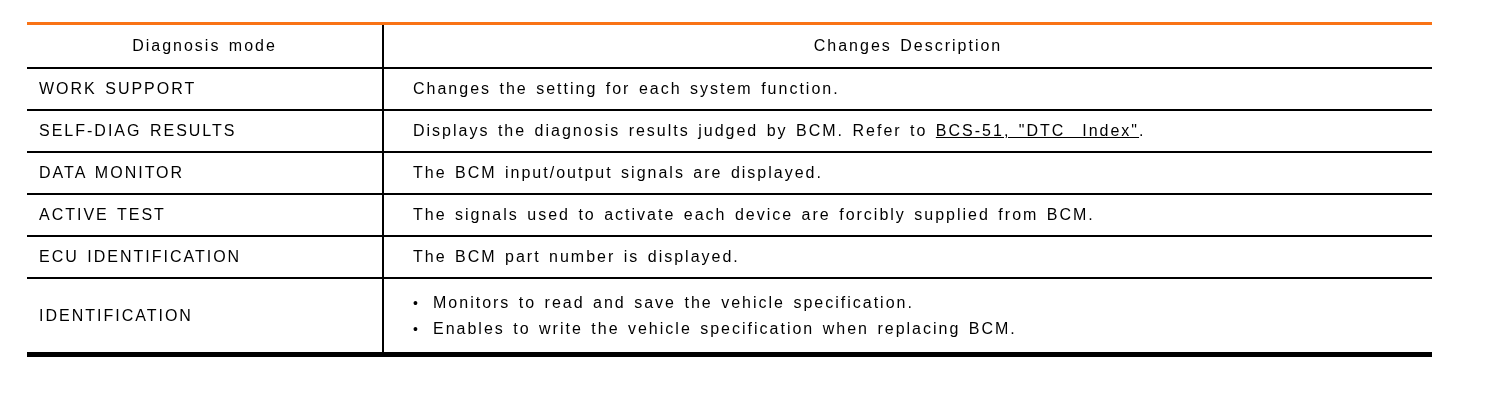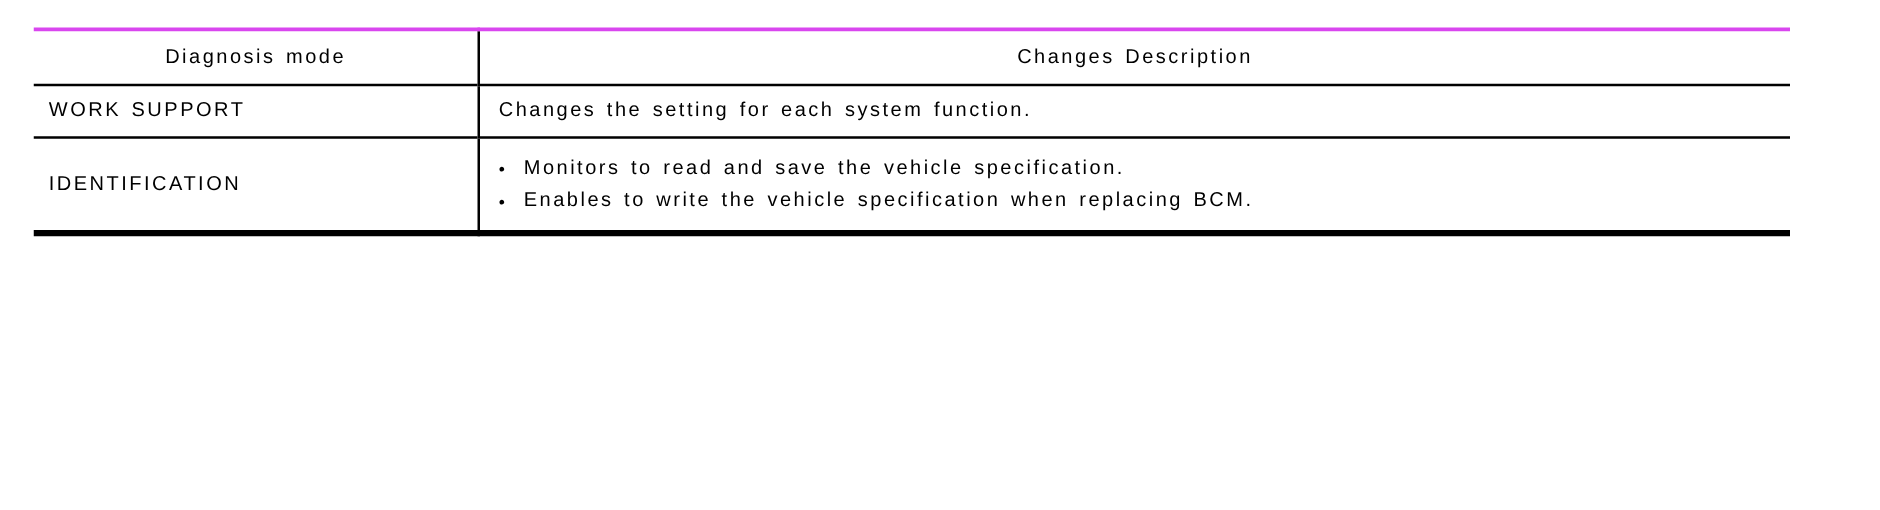--- a/index.html
+++ b/index.html
@@ -14,21 +14,21 @@
     font-family: "Liberation Sans", sans-serif;
     color: #000000;
     overflow: hidden;
   }
   .doc-table {
     position: absolute;
     left: 27px;
     top: 22px;
     width: 1405px;
     border-collapse: collapse;
-    border-top: 3px solid #d946ef;
+    border-top: 3px solid #f97316;
     border-bottom: 5px solid #000000;
     font-size: 16px;
     letter-spacing: 2px;
     word-spacing: 2px;
     line-height: 1.25;
   }
   .doc-table tr + tr th,
   .doc-table tr + tr td {
     border-top: 2px solid #000000;
   }
@@ -47,21 +47,21 @@
   th.desc-col {
     height: 42px;
     text-align: center;
   }
   td.mode-col {
     padding-left: 12px;
     padding-right: 24px;
     text-align: left;
   }
   td.desc-col {
-    padding-left: 15px;
+    padding-left: 29px;
     padding-right: 12px;
     text-align: left;
   }
   .row-std td { height: 40px; }
   .row-tall td { height: 73px; }
   .link {
     color: #000000;
     text-decoration: underline;
     white-space: pre;
     cursor: pointer;
@@ -86,24 +86,42 @@
     <tr>
       <th class="mode-col">Diagnosis mode</th>
       <th class="desc-col">Changes Description</th>
     </tr>
 
     <tr class="row-std">
       <td class="mode-col">WORK SUPPORT</td>
       <td class="desc-col">Changes the setting for each system function.</td>
     </tr>
 
+    <tr class="row-std">
+      <td class="mode-col">SELF-DIAG RESULTS</td>
+      <td class="desc-col">
+        <span>Displays the diagnosis results judged by BCM. Refer to </span><a class="link">BCS-51, "DTC  Index"</a><span>.</span>
+      </td>
+    </tr>
 
 
+    <tr class="row-std">
+      <td class="mode-col">DATA MONITOR</td>
+      <td class="desc-col">The BCM input/output signals are displayed.</td>
+    </tr>
 
+    <tr class="row-std">
+      <td class="mode-col">ACTIVE TEST</td>
+      <td class="desc-col">The signals used to activate each device are forcibly supplied from BCM.</td>
+    </tr>
 
+    <tr class="row-std">
+      <td class="mode-col">ECU IDENTIFICATION</td>
+      <td class="desc-col">The BCM part number is displayed.</td>
+    </tr>
 
     <tr class="row-tall">
       <td class="mode-col">IDENTIFICATION</td>
       <td class="desc-col">
         <div class="bullet-line">
           <span class="bullet-glyph">•</span>
           <span>Monitors to read and save the vehicle specification.</span>
         </div>
         <div class="bullet-line">
           <span class="bullet-glyph">•</span>

